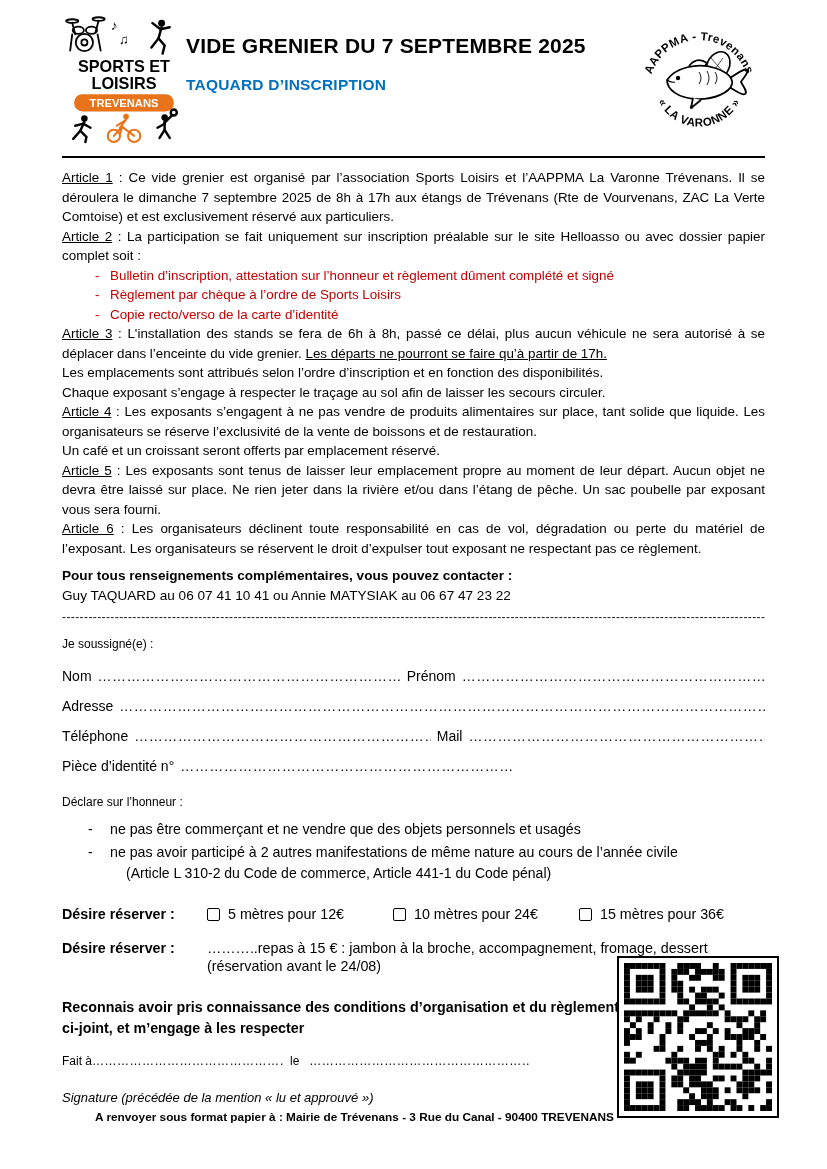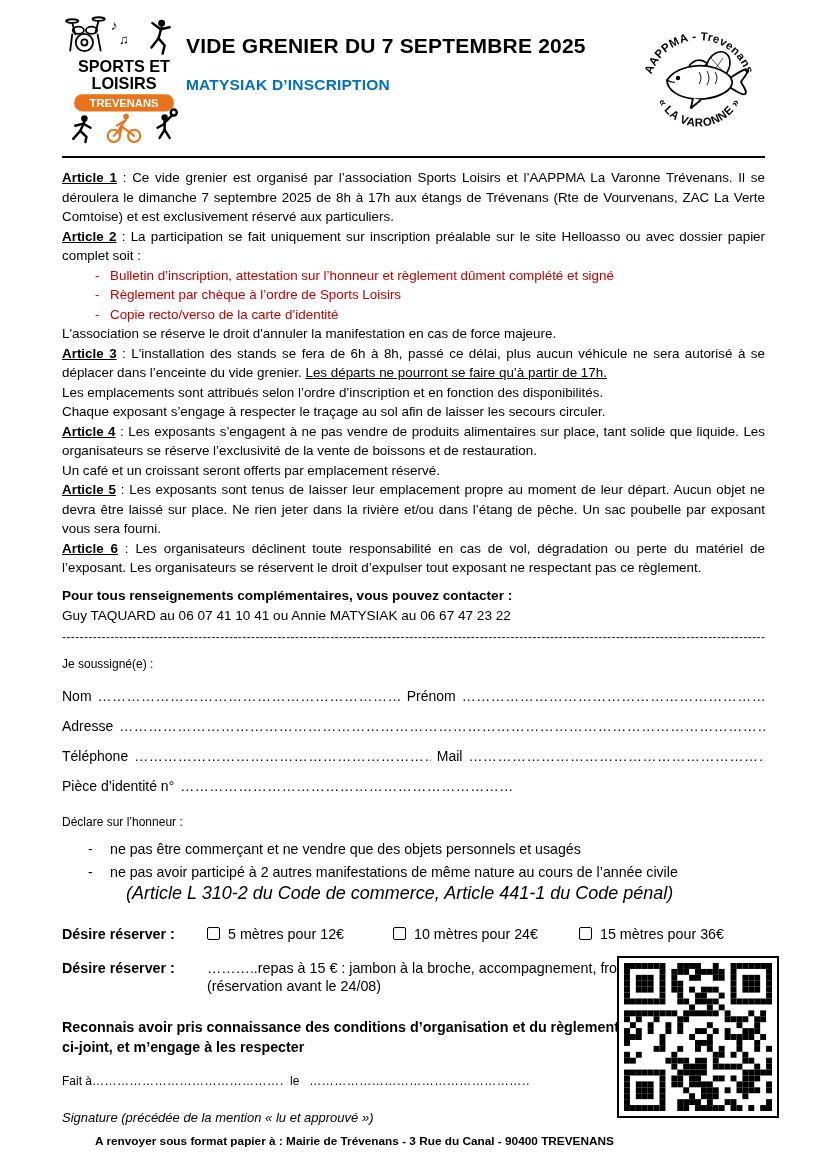--- a/index.html
+++ b/index.html
@@ -20,21 +20,21 @@
   .header{display:flex;align-items:flex-start}
   .logo-left{width:124px;flex:none}
   .logo-right{width:132px;flex:none;padding-top:2px}
   .title-block{flex:1;text-align:left;padding-top:16px}
   .title-line{font-size:21px;font-weight:700;line-height:1.55;letter-spacing:.2px}
   .subtitle{margin-top:13px;font-size:15.5px;font-weight:700;color:var(--blue);letter-spacing:.2px}
   .rule{border-bottom:2.5px solid #000;margin:4px 0 10px}
 
   
   .article{font-size:13.4px;line-height:19.5px;text-align:justify}
-  .art-label{font-weight:700;text-decoration:underline}
+  .art-label{font-weight:400;text-decoration:underline}
   .u{text-decoration:underline}
   .note{font-size:13.4px;line-height:19.5px}
   .red-item{display:flex;color:var(--red);font-size:13.4px;line-height:19.5px;padding-left:33px}
   .red-item .dash{width:15px;flex:none}
 
   .contact-heading{margin-top:8px;font-weight:700;font-size:13.6px;line-height:20px}
   .contact-line{font-size:13.6px;line-height:20px}
 
   .dashed-sep{overflow:hidden;white-space:nowrap;font-size:12px;color:#1a1a1a;margin:4px 0 6px;letter-spacing:.4px}
 
@@ -47,36 +47,36 @@
   .dots.fixed{flex:none}
   .w335{width:335px}
   .w192{width:192px}
   .w222{width:222px}
   .mr10{margin-right:10px;margin-left:6px}
 
   .decl-heading{margin-top:18px}
   .decl-item{display:flex;font-size:14.2px;line-height:21px;padding-left:26px;margin-top:2px}
   .decl-item .dash{width:22px;flex:none}
   .decl-item:first-of-type{margin-top:7px}
-  .legal-ref{font-style:italic;font-size:18px;line-height:21px;padding-left:64px}
+  .legal-ref{font-size:14px;line-height:21px;padding-left:64px}
 
   .reserve-row{display:flex;align-items:center;margin-top:22px;font-size:14.3px}
   .reserve-label{font-weight:700;width:145px;flex:none}
   .option{flex:1;display:flex;align-items:center}
   .checkbox{display:inline-block;width:13px;height:13px;border:1.6px solid #000;border-radius:2px;margin-right:8px;background:#fff;flex:none}
   .meal-row{display:flex;align-items:baseline;margin-top:18px;font-size:14.3px}
   .meal-note{margin-left:145px;font-size:14.3px;line-height:21px}
 
   .ack{margin-top:20px;font-weight:700;font-size:14.3px;line-height:20.5px;width:558px}
   .fait-row{display:flex;align-items:flex-end;font-size:12px;margin-top:16px}
   .signature{margin-top:22px;font-style:italic;font-size:13px}
 
   .qr{position:absolute;top:956px;right:48px;border:2px solid #000;background:#fff;padding:5px;line-height:0}
 
-  .footer{position:absolute;top:1134px;left:62px;width:585px;text-align:center;font-weight:700;font-size:11.8px}
+  .footer{position:absolute;top:1110px;left:62px;width:585px;text-align:center;font-weight:700;font-size:11.8px}
 
   svg text{font-family:"Liberation Sans",sans-serif}
 </style>
 </head>
 <body>
 
 <div class="page">
 
   <header class="header">
     <div class="logo-left">
@@ -133,21 +133,21 @@
           <circle cx="108" cy="97" r="3"></circle>
           <path d="M99,108 L92,112"></path>
           <path d="M99,114 L94,122"></path>
           <path d="M99,114 L104,122"></path>
         </g>
       </svg>
     </div>
 
     <div class="title-block">
       <h1 class="title-line">VIDE GRENIER DU 7 SEPTEMBRE 2025</h1>
-      <h2 class="subtitle">MATYSIAK D’INSCRIPTION</h2>
+      <h2 class="subtitle">TAQUARD D’INSCRIPTION</h2>
     </div>
 
     <div class="logo-right">
       <svg width="132" height="132" viewBox="0 0 132 132">
         <defs>
           <path id="arcTop" d="M 16,74 A 50,50 0 0 1 116,74"></path>
           <path id="arcBot" d="M 22,78 A 46,46 0 0 0 110,78"></path>
         </defs>
         <g stroke="#000" fill="none" stroke-width="1.6">
           <ellipse cx="85" cy="50" rx="11" ry="15" transform="rotate(28 85 50)"></ellipse>
@@ -187,21 +187,20 @@
       <span>Bulletin d’inscription, attestation sur l’honneur et règlement dûment complété et signé</span>
     </div>
     <div class="red-item">
       <span class="dash">-</span>
       <span>Règlement par chèque à l’ordre de Sports Loisirs</span>
     </div>
     <div class="red-item">
       <span class="dash">-</span>
       <span>Copie recto/verso de la carte d’identité</span>
     </div>
-    <p class="note">L'association se réserve le droit d'annuler la manifestation en cas de force majeure.</p>
 
     <p class="article">
       <span class="art-label">Article 3</span><span> : L'installation des stands se fera de 6h à 8h, passé ce délai, plus aucun véhicule ne sera autorisé à se déplacer dans l’enceinte du vide grenier. </span><span class="u">Les départs ne pourront se faire qu’à partir de 17h.</span>
     </p>
     <p class="note">Les emplacements sont attribués selon l’ordre d’inscription et en fonction des disponibilités.</p>
     <p class="note">Chaque exposant s’engage à respecter le traçage au sol afin de laisser les secours circuler.</p>
 
     <p class="article">
       <span class="art-label">Article 4</span><span> : Les exposants s’engagent à ne pas vendre de produits alimentaires sur place, tant solide que liquide. Les organisateurs se réserve l’exclusivité de la vente de boissons et de restauration.</span>
     </p>

